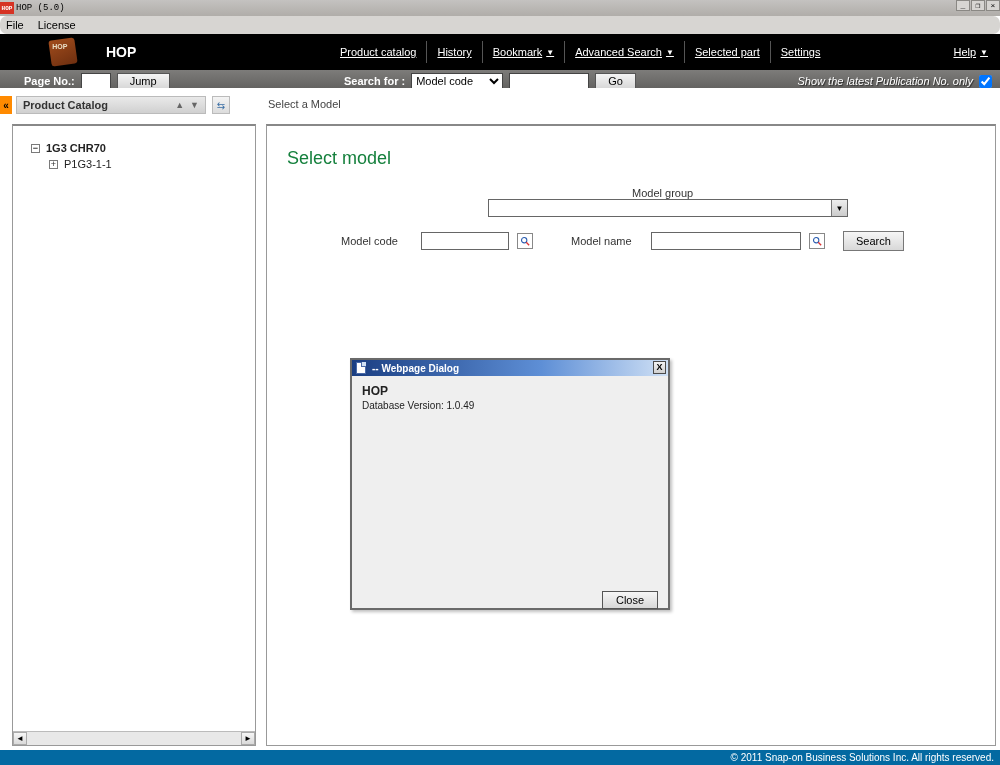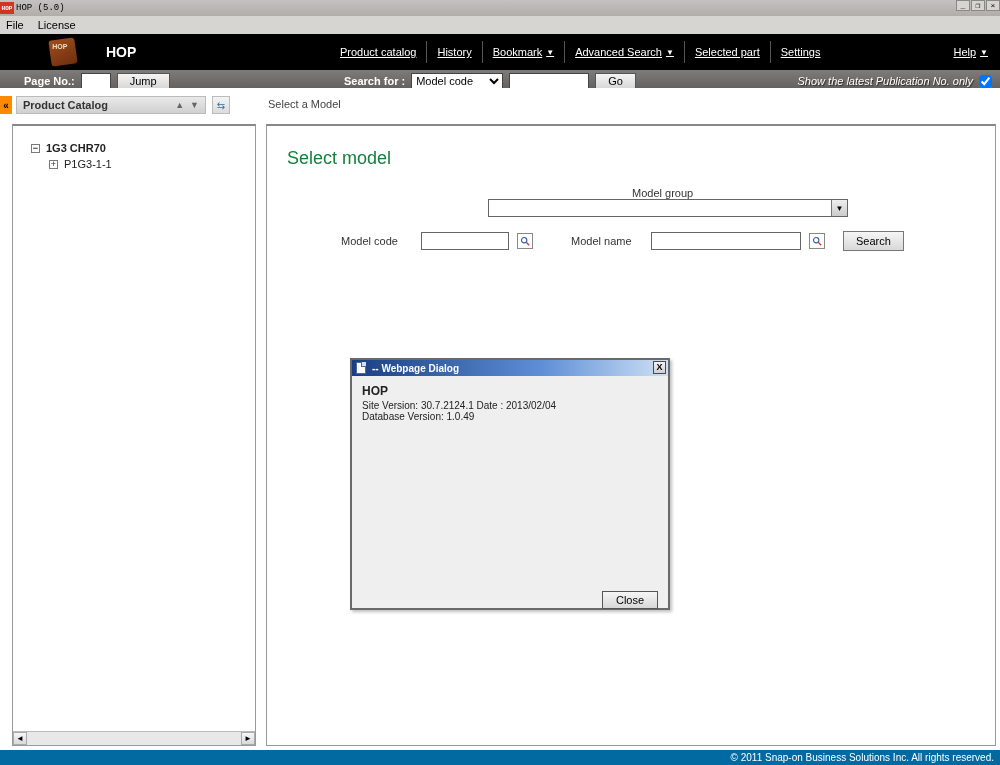--- a/index.html
+++ b/index.html
@@ -21,21 +21,21 @@
   }
   .titlebar .winbtns { position: absolute; right: 0; top: 0; display: flex; }
   .titlebar .winbtn {
     width: 14px; height: 11px; background: #d7d5d2; border: 1px solid #8a8884;
     margin-left: 1px; font-size: 8px; text-align: center; line-height: 9px; cursor: pointer;
   }
 
   
   .menubar {
     height: 18px; background: #d7d5d2; display: flex; align-items: center; padding-left: 6px;
-    font-size: 11px; color: #000;
+    font-size: 11px; color: #000; border-radius: 7px;
   }
   .menubar .menuitem { margin-right: 14px; cursor: pointer; }
 
   
   .blackbar {
     height: 36px; background: #000; color: #fff; display: flex; align-items: center;
     position: relative;
   }
   .blackbar .logo {
     width: 26px; height: 26px; margin-left: 50px;
@@ -352,21 +352,20 @@
   </div>
 
   <div class="dialog">
     <div class="dlg-title">
       <span class="pageicon"></span>
       <span>  -- Webpage Dialog</span>
       <span class="xbtn">X</span>
     </div>
     <div class="dlg-body">
       <div class="prod">HOP</div>
-      <div>Site Version: 30.7.2124.1 Date : 2013/02/04</div>
       <div>Database Version: 1.0.49</div>
     </div>
     <div class="dlg-foot">
       <button class="closebtn">Close</button>
     </div>
   </div>
 
 </div>
 
 <div class="footer">

